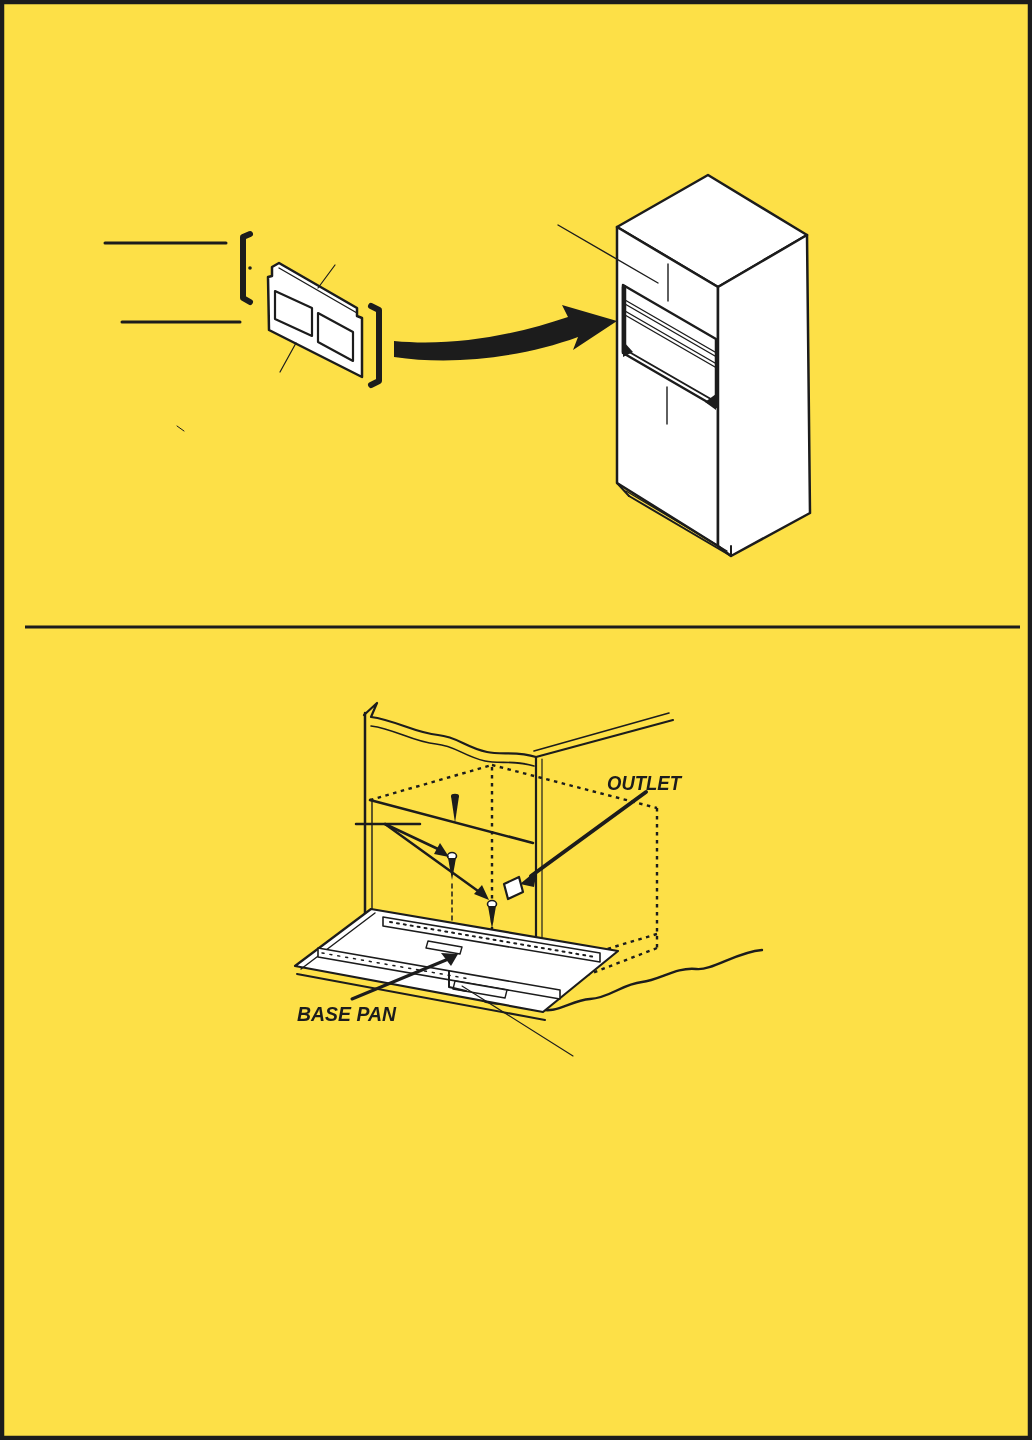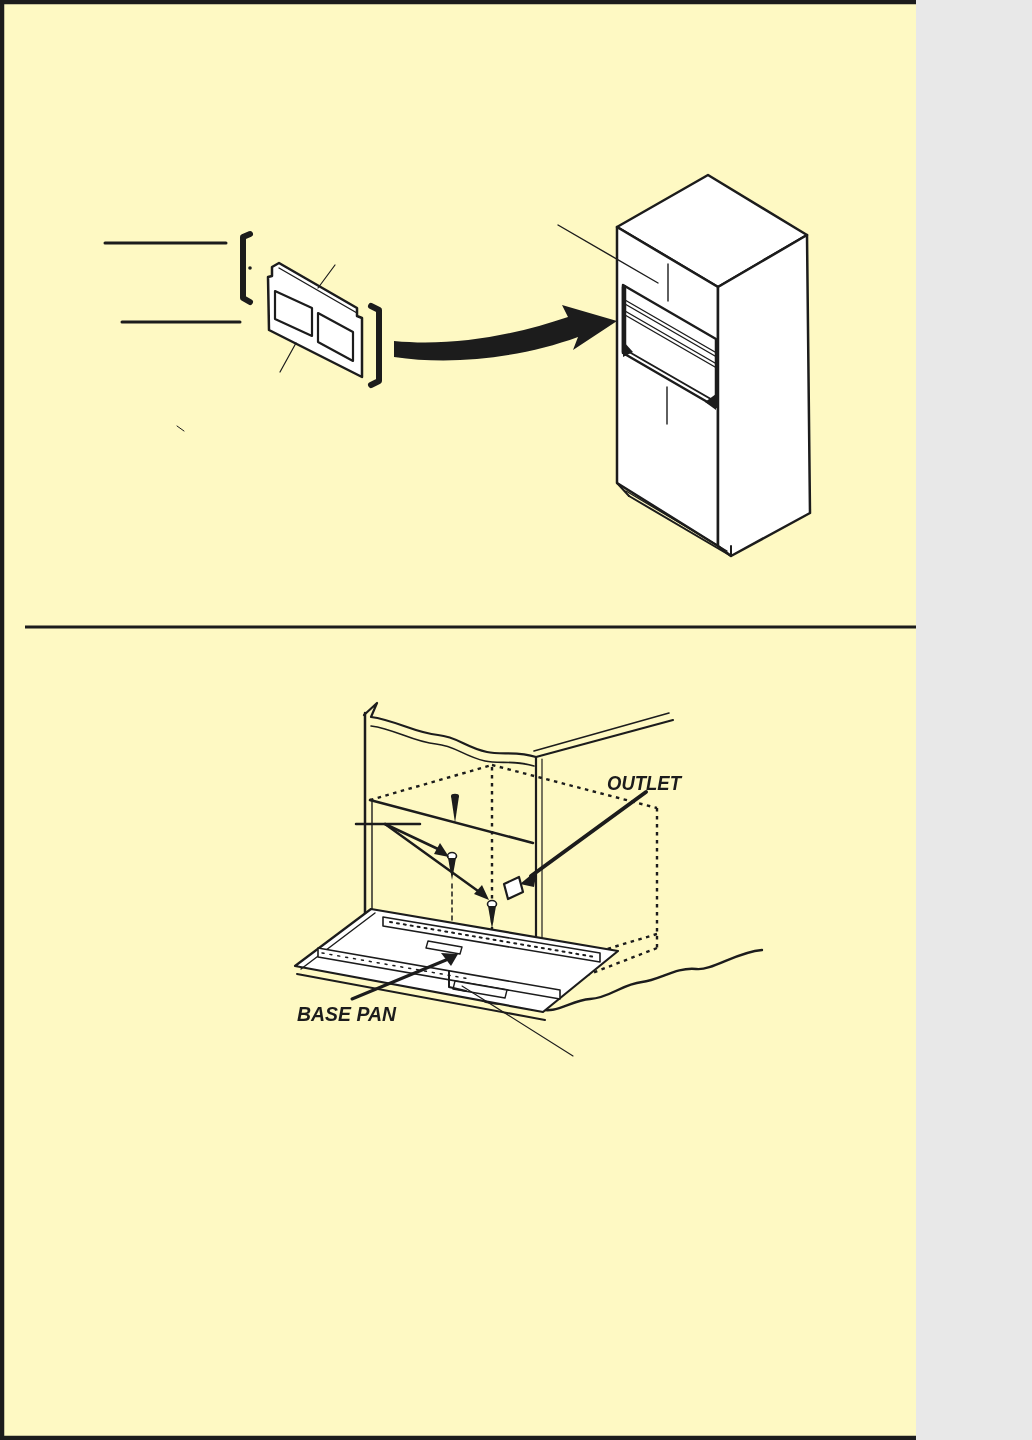--- a/index.html
+++ b/index.html
@@ -1,19 +1,19 @@
 <!DOCTYPE html>
 <html><head>
 <meta charset="utf-8">
 <style>
   html,body{margin:0;padding:0;background:#e8e8e8;}
   .page{
     position:relative;
-    width:916px;height:1440px;
-    background:#fef9c3;
+    width:1032px;height:1440px;
+    background:#fde047;
     font-family:"Liberation Sans", sans-serif;
     overflow:hidden;
   }
   svg{display:block;}
   .ink{stroke:#1c1c1c;fill:none;}
   .fill-ink{fill:#1c1c1c;stroke:none;}
   .white{fill:#ffffff;}
   .diagram-label{
     font-family:"Liberation Sans", sans-serif;
     font-weight:bold;

